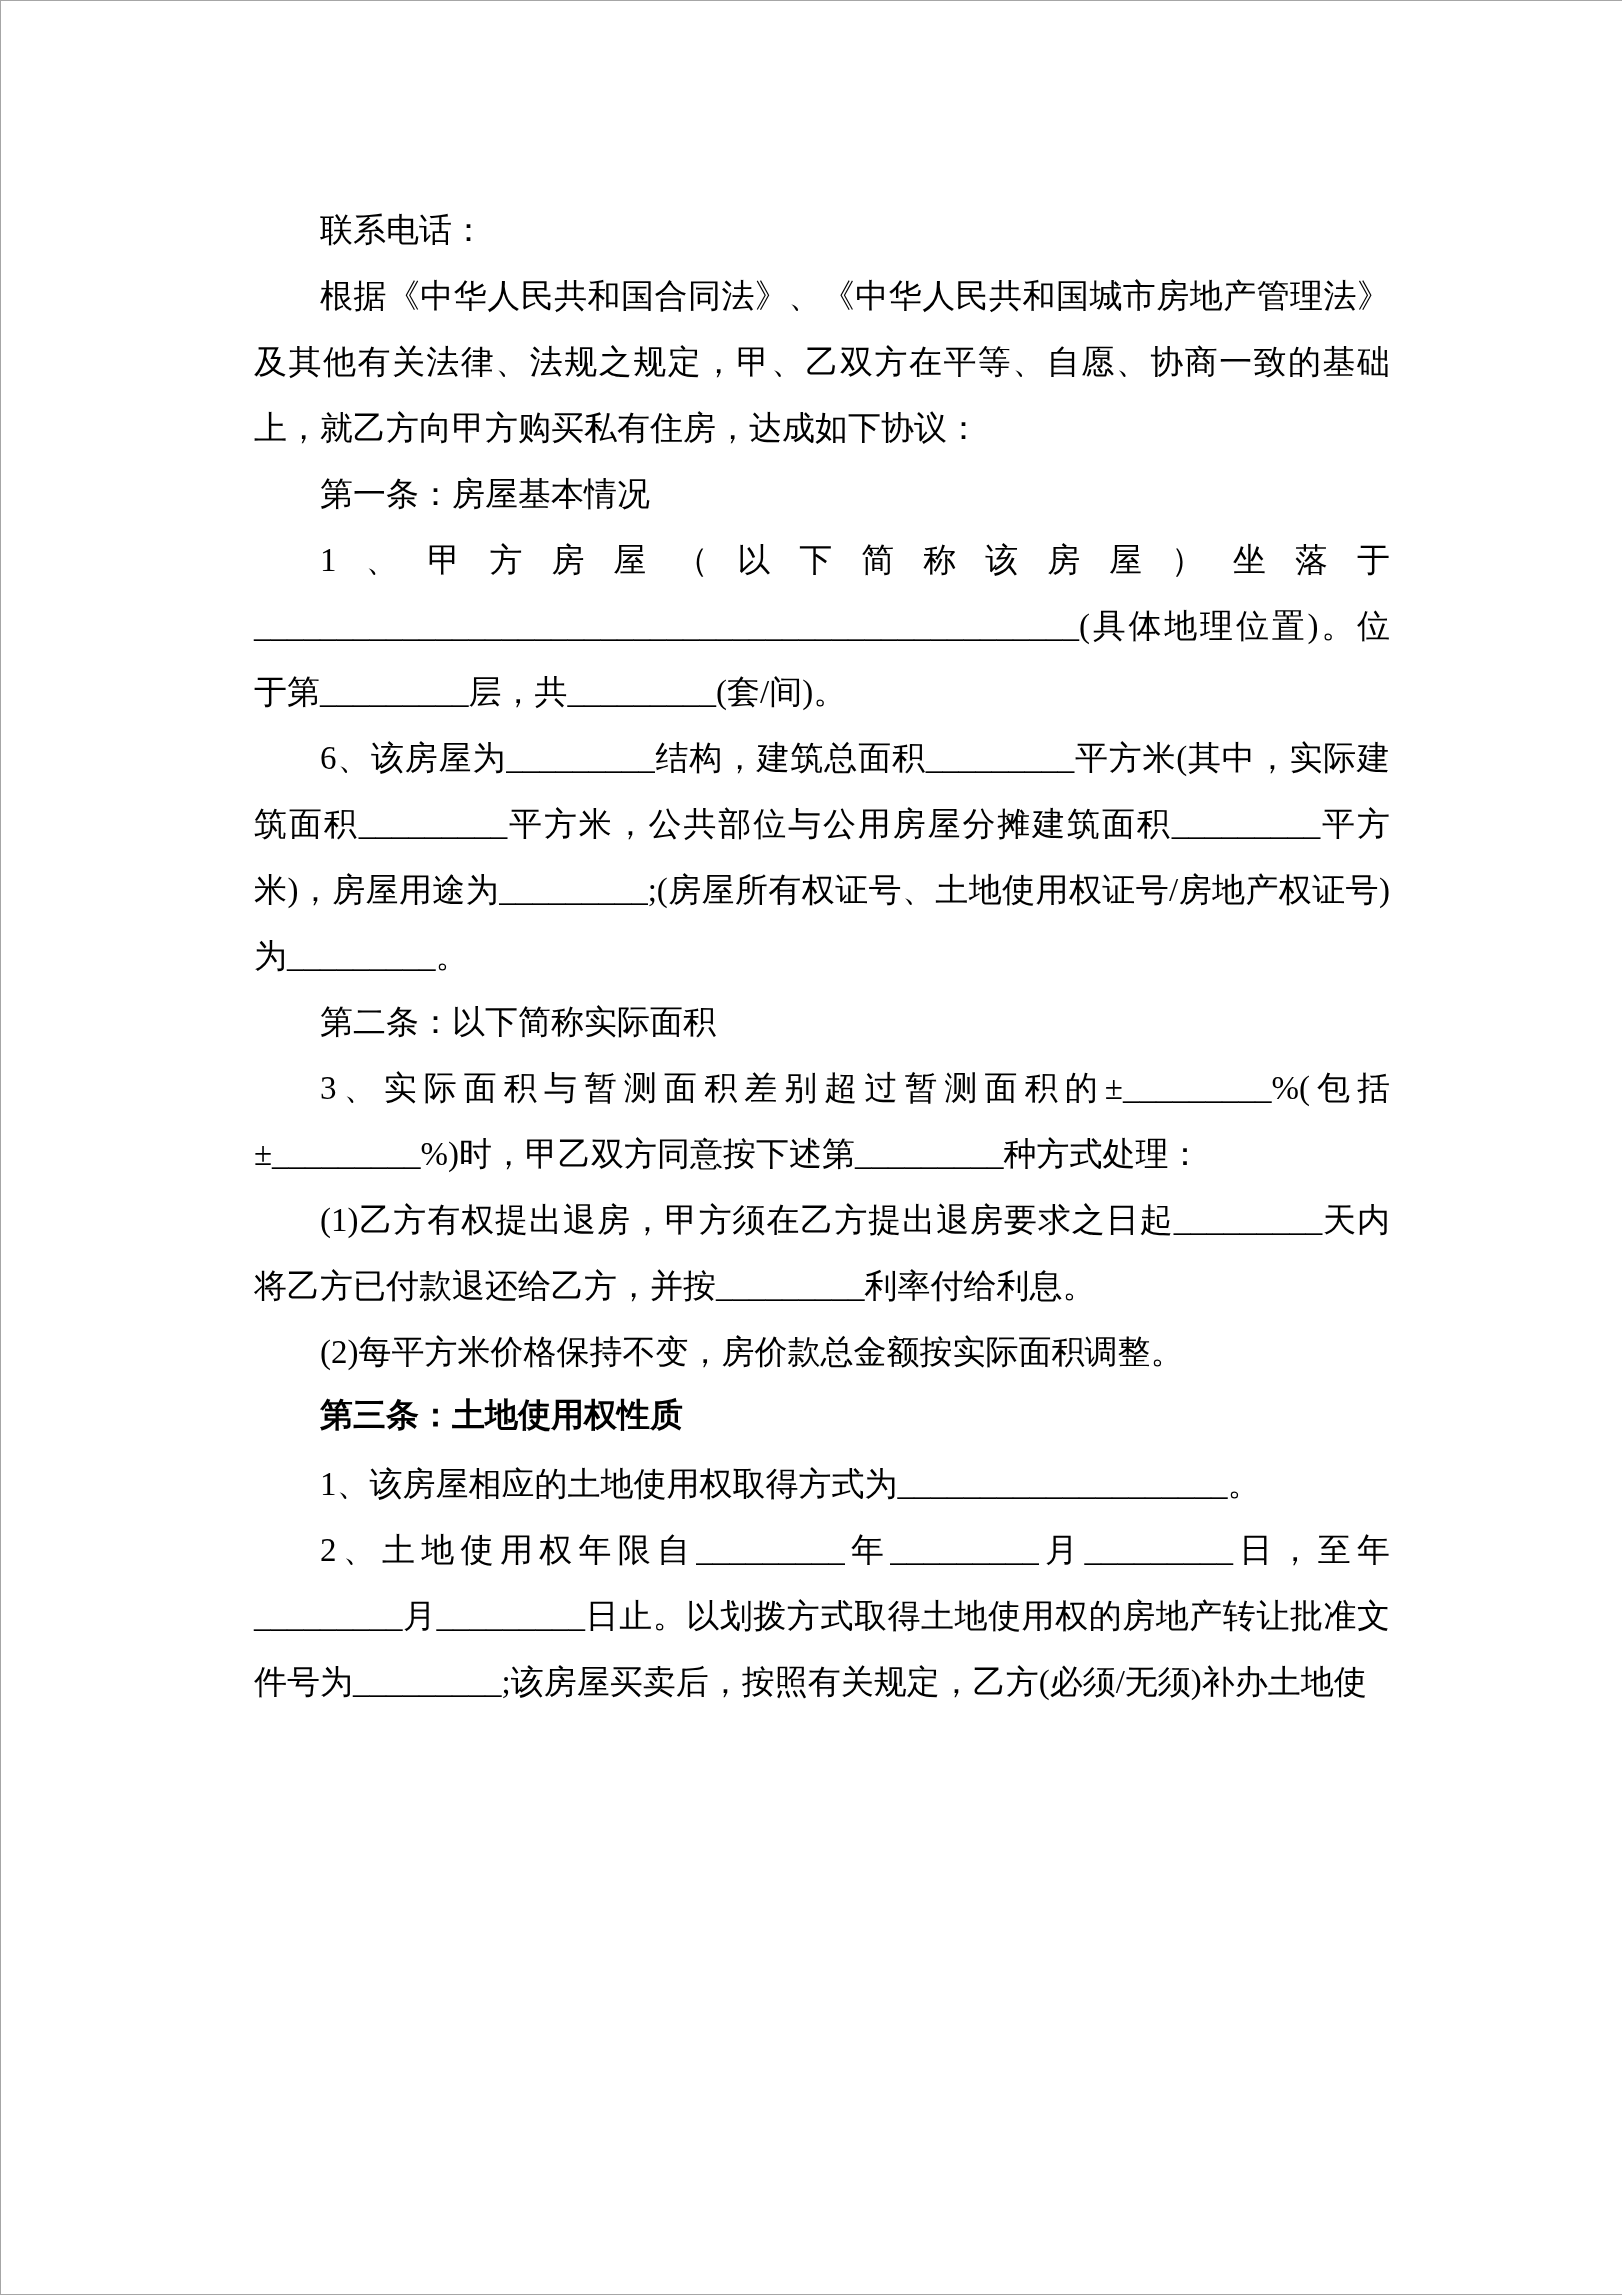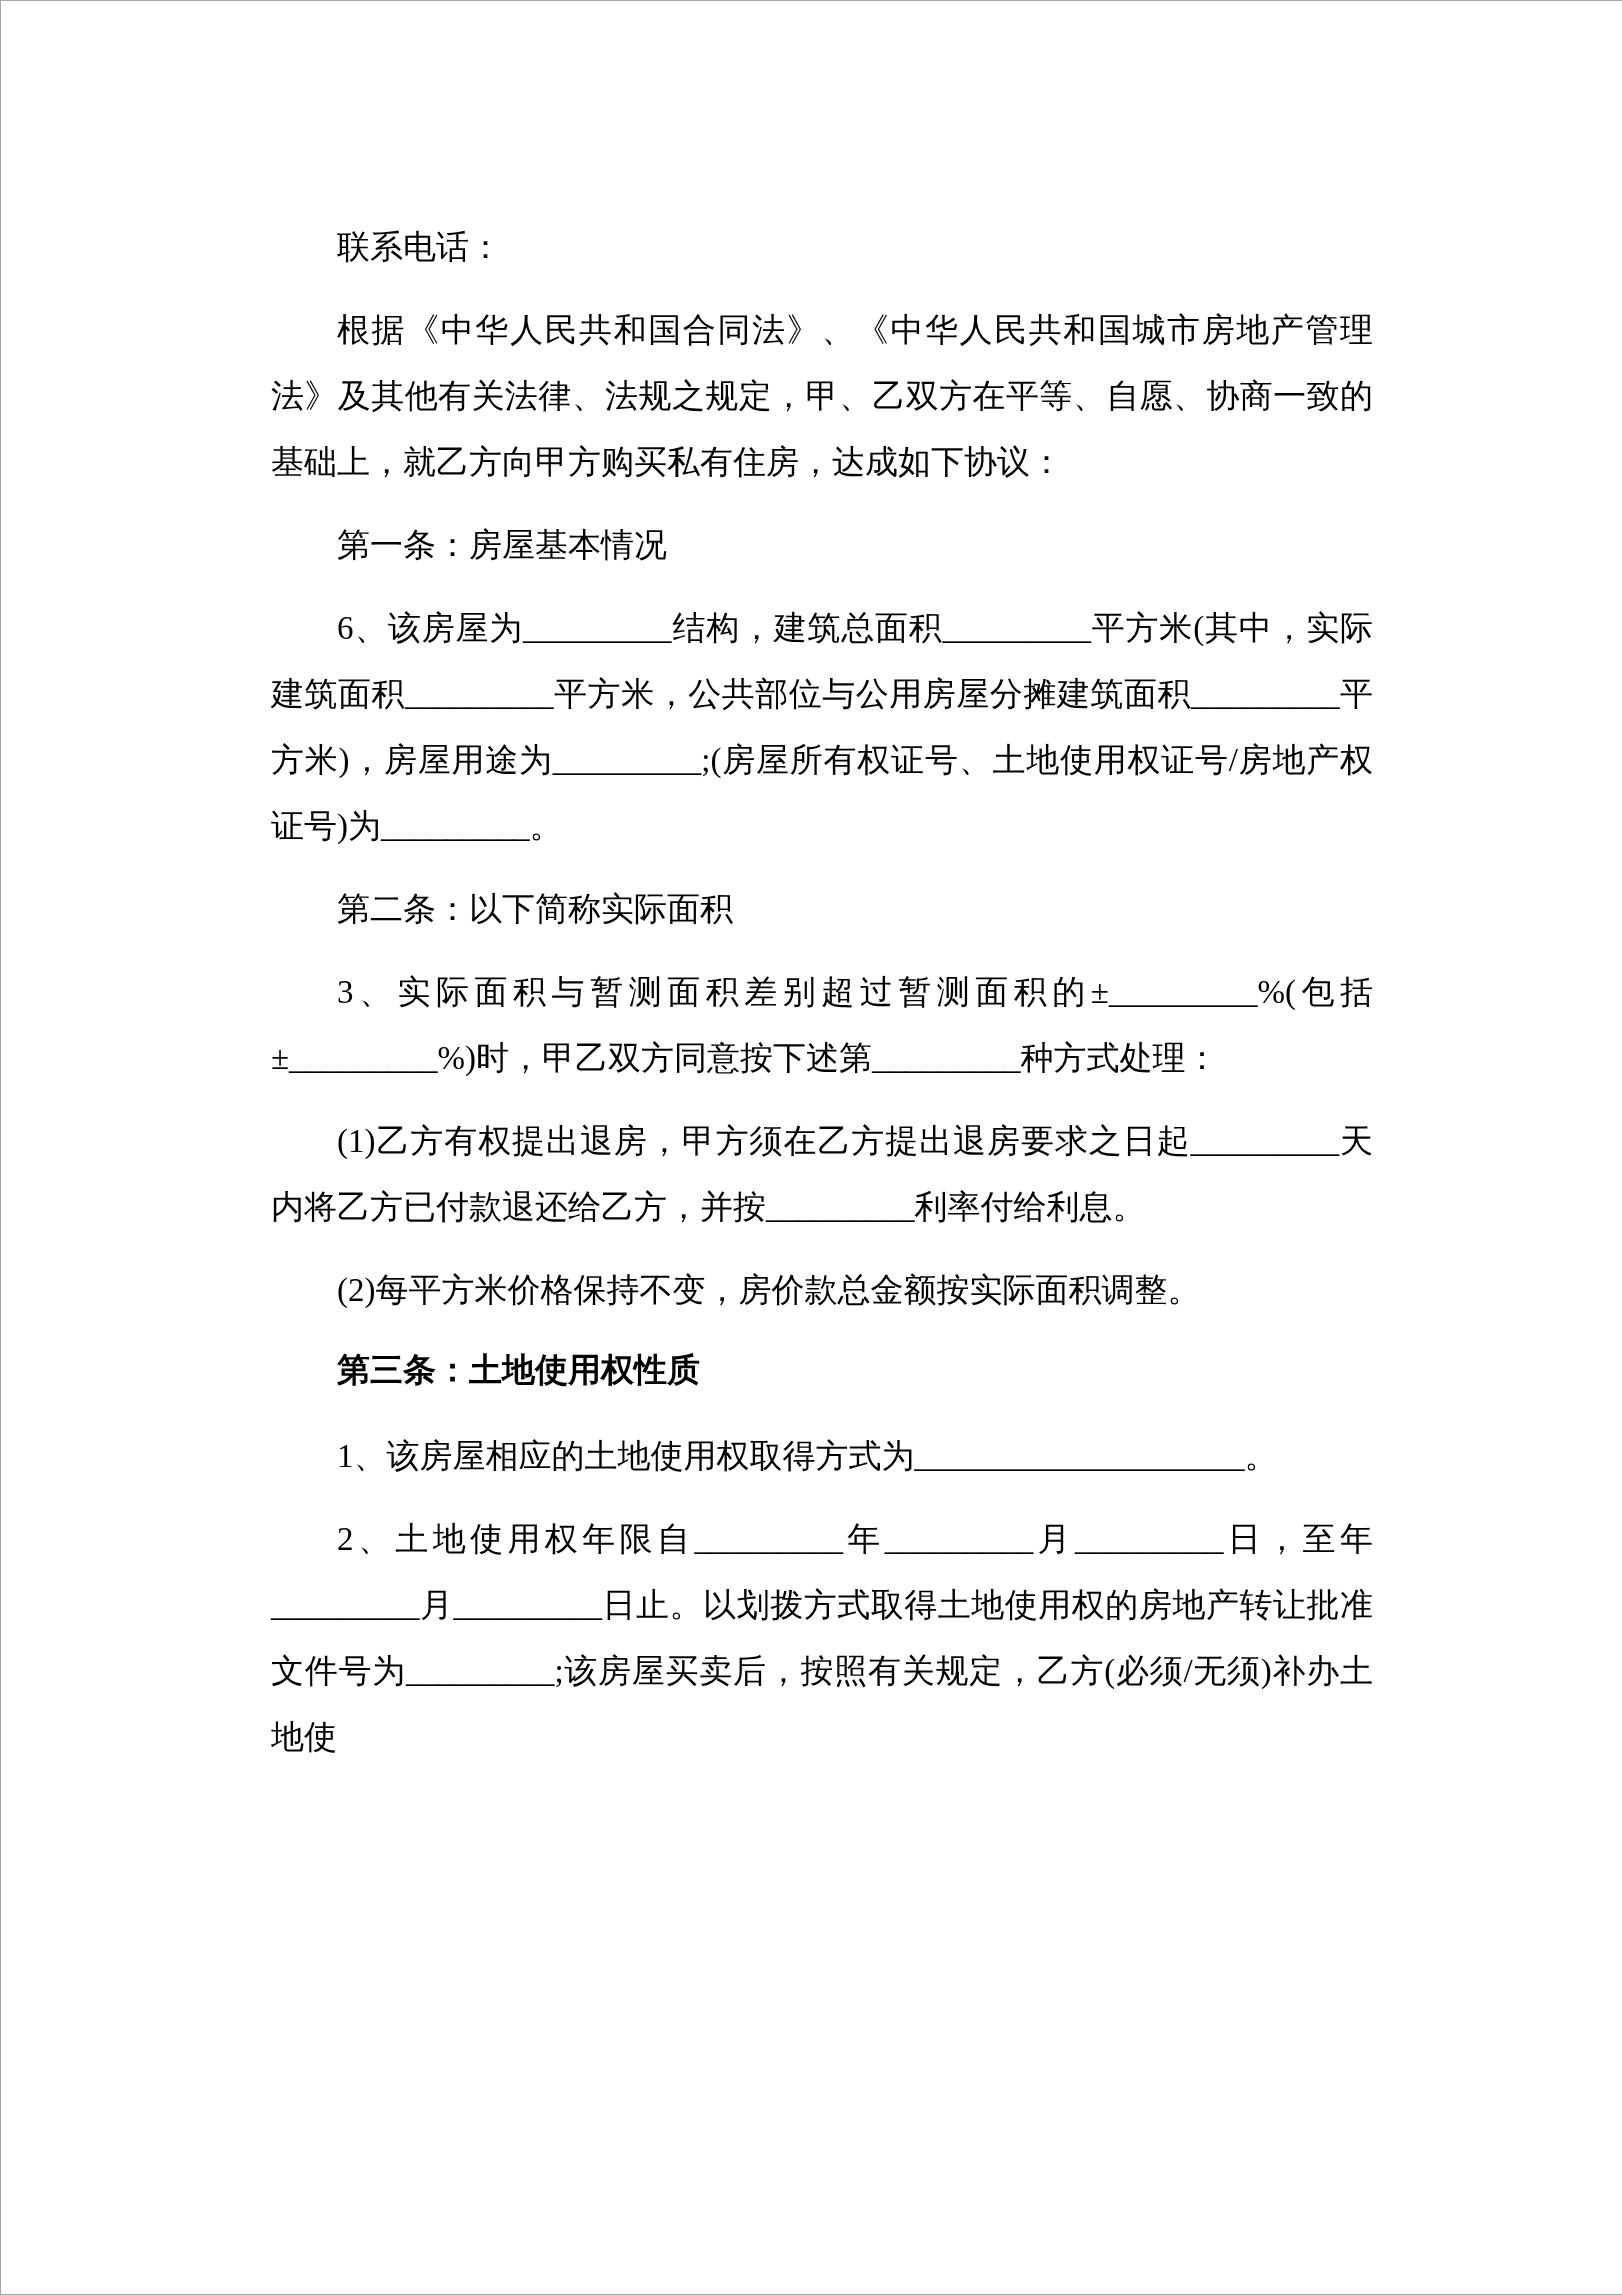--- a/index.html
+++ b/index.html
@@ -22,39 +22,40 @@
     top: 196px;
     width: 1136px;
     color: #000000;
     font-family: "Liberation Serif", "DejaVu Serif", serif;
     font-size: 33px;
     line-height: 66px;
     text-align: justify;
     text-justify: inter-ideograph;
   }
   .para {
-    margin: 17px;
+    margin: 0;
     padding: 0;
     text-indent: 2em;
     word-break: normal;
     overflow-wrap: break-word;
   }
   .para.bold {
     font-weight: bold;
     font-family: Liberation Mono, monospace;
   }
 </style>
 </head>
 <body>
 
 <div class="page">
   <div class="content">
     <p class="para">联系电话：</p>
     <p class="para">根据《中华人民共和国合同法》、《中华人民共和国城市房地产管理法》及其他有关法律、法规之规定，甲、乙双方在平等、自愿、协商一致的基础上，就乙方向甲方购买私有住房，达成如下协议：</p>
     <p class="para">第一条：房屋基本情况</p>
+    <p class="para">1、甲方房屋（以下简称该房屋）坐落于__________________________________________________(具体地理位置)。位于第_________层，共_________(套/间)。</p>
     <p class="para">6、该房屋为_________结构，建筑总面积_________平方米(其中，实际建筑面积_________平方米，公共部位与公用房屋分摊建筑面积_________平方米)，房屋用途为_________;(房屋所有权证号、土地使用权证号/房地产权证号)为_________。</p>
     <p class="para">第二条：以下简称实际面积</p>
     <p class="para">3、实际面积与暂测面积差别超过暂测面积的±_________%(包括±_________%)时，甲乙双方同意按下述第_________种方式处理：</p>
     <p class="para">(1)乙方有权提出退房，甲方须在乙方提出退房要求之日起_________天内将乙方已付款退还给乙方，并按_________利率付给利息。</p>
     <p class="para">(2)每平方米价格保持不变，房价款总金额按实际面积调整。</p>
     <p class="para bold">第三条：土地使用权性质</p>
     <p class="para">1、该房屋相应的土地使用权取得方式为____________________。</p>
     <p class="para">2、土地使用权年限自_________年_________月_________日，至年_________月_________日止。以划拨方式取得土地使用权的房地产转让批准文件号为_________;该房屋买卖后，按照有关规定，乙方(必须/无须)补办土地使</p>
   </div>
 </div>

